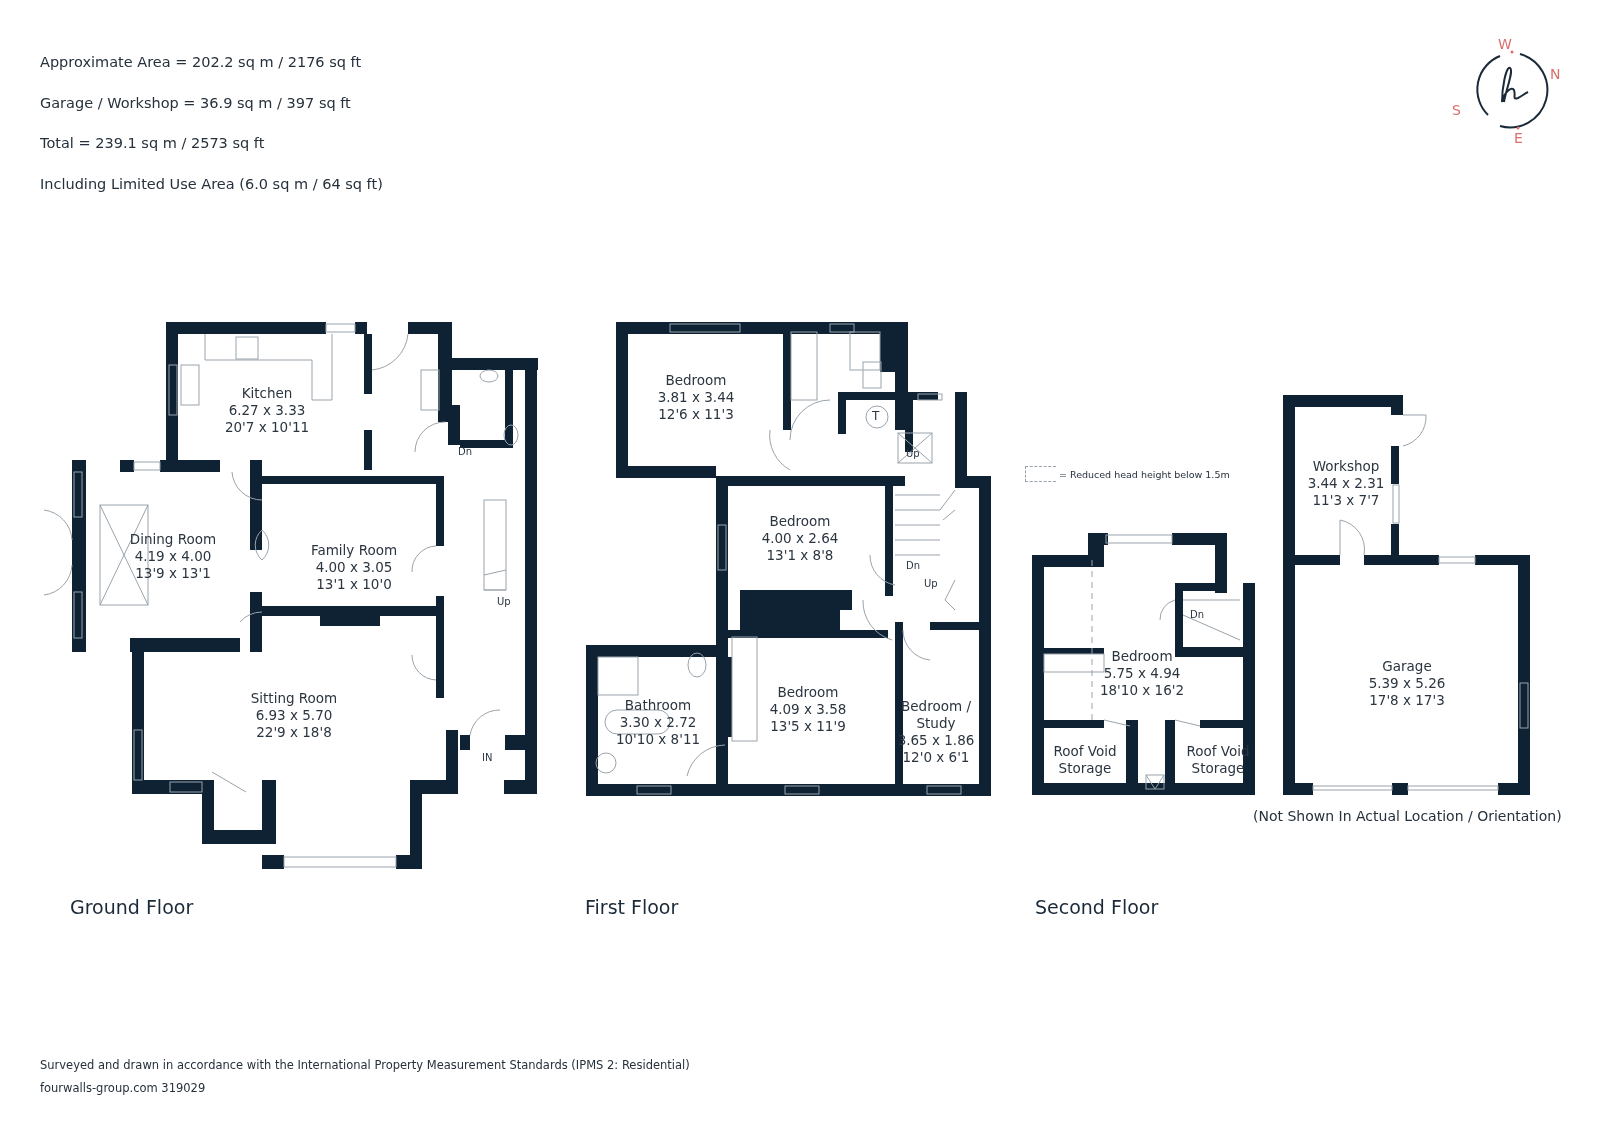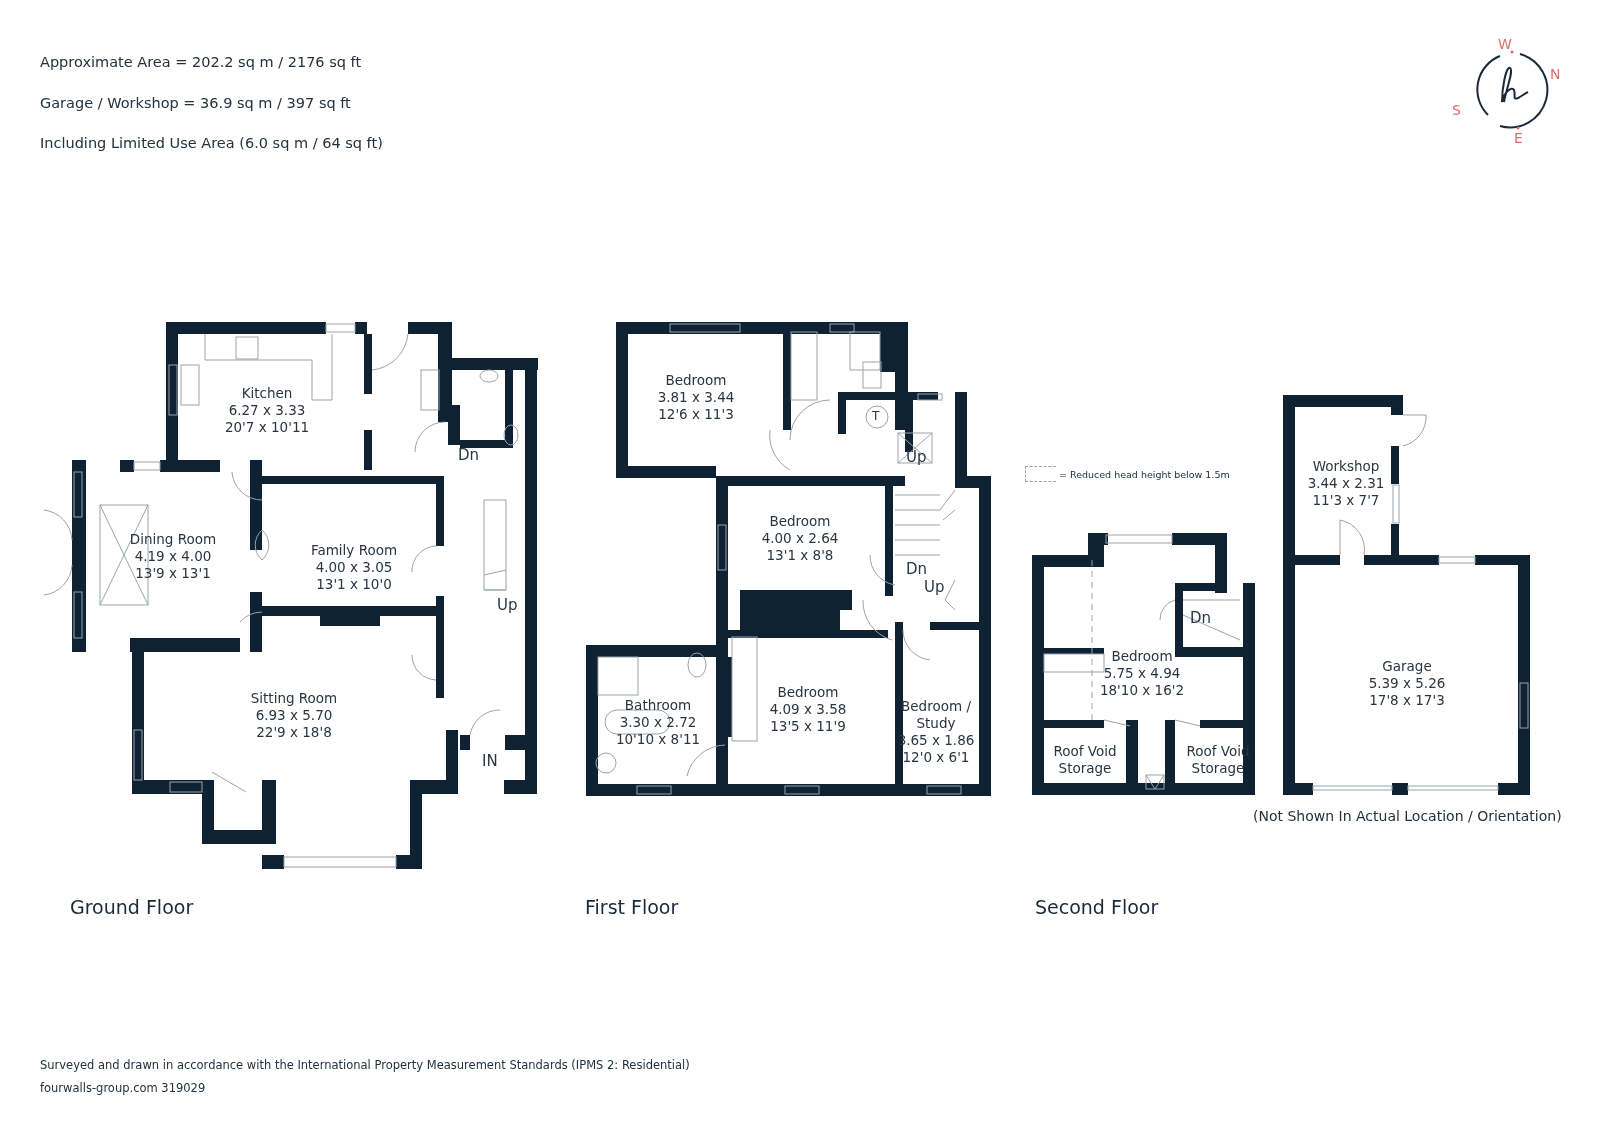--- a/index.html
+++ b/index.html
@@ -7,28 +7,29 @@
   .area-lines{position:absolute;left:40px;top:36px;font-size:14.5px;line-height:28.5px;color:#26313c;}
   .area-lines div{white-space:nowrap;margin-top:12px;}
   .compass{position:absolute;left:1462px;top:40px;width:100px;height:100px;}
   .floor-label{position:absolute;top:896px;font-size:19px;color:#1b2a38;}
   .footer{position:absolute;left:40px;font-size:11.5px;color:#26313c;}
   .note{position:absolute;left:1253px;top:808px;font-size:14px;color:#26313c;white-space:nowrap;}
   .legend{position:absolute;left:1007px;top:466px;font-size:9.5px;color:#26313c;display:flex;align-items:center;gap:3px;padding-left:18px;}
   .legend .box{width:30px;height:14px;border:1px dashed #9aa3ab;border-right:none;}
   svg.plan{position:absolute;left:0;top:0;}
   .room-label{position:absolute;text-align:center;font-size:13.5px;line-height:17px;color:#2b3540;transform:translateX(-50%);white-space:nowrap;}
-  .tag{position:absolute;font-size:15px;color:#2b3540;}
+  .tag{position:absolute;font-size:10px;color:#2b3540;}
 </style>
 </head>
 <body>
 
 <div class="area-lines">
   <div>Approximate Area = 202.2 sq m / 2176 sq ft</div>
   <div>Garage / Workshop = 36.9 sq m / 397 sq ft</div>
+  <div>Total = 239.1 sq m / 2573 sq ft</div>
   <div>Including Limited Use Area (6.0 sq m / 64 sq ft)</div>
 </div>
 
 <div class="compass">
   <svg width="100" height="100" viewBox="0 0 100 100">
     <path d="M58 14 A36 36 0 1 1 38 86" fill="none" stroke="#1b2a38" stroke-width="2"></path>
     <path d="M26 75 A36 36 0 0 1 38 16" fill="none" stroke="#1b2a38" stroke-width="2"></path>
     <path d="M42 62 C44 50 52 30 48 28 C44 26 40 48 40 62 C42 52 50 46 52 50 C54 56 50 60 56 58 C60 56 62 54 66 52" fill="none" stroke="#1b2a38" stroke-width="2"></path>
     <circle cx="50" cy="12" r="1.5" fill="#d9706d"></circle>
     <circle cx="56" cy="88" r="1.5" fill="#d9706d"></circle>

